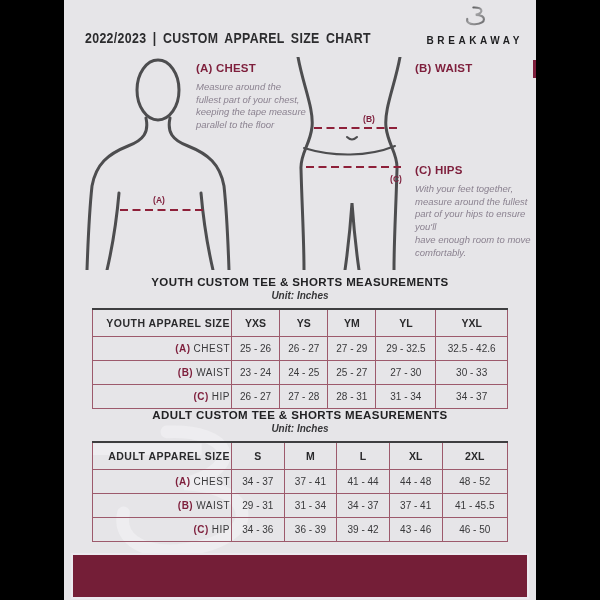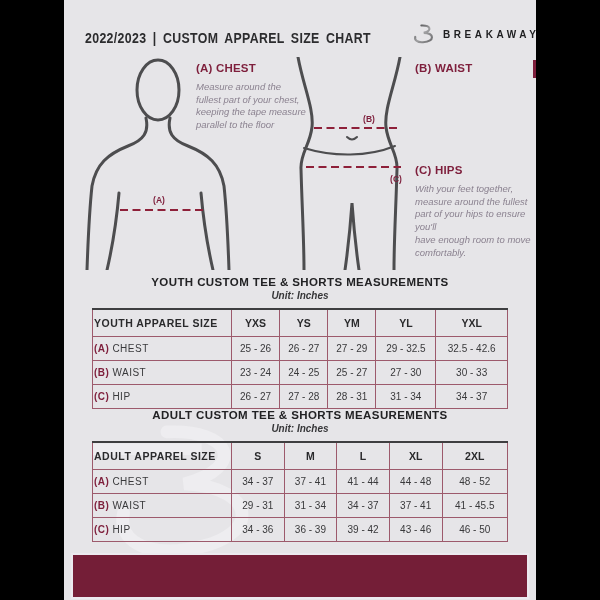--- a/index.html
+++ b/index.html
@@ -2,21 +2,21 @@
 <html><head>
 <meta charset="utf-8">
 <style>
   html,body{margin:0;padding:0;}
   body{width:600px;height:600px;background:#000;position:relative;font-family:"Liberation Sans",sans-serif;overflow:hidden;}
   .page{position:absolute;left:64px;top:0;width:472px;height:600px;background:#e6e5e8;overflow:hidden;}
 
   
   .header{position:absolute;left:21px;right:13px;top:18px;height:28px;display:flex;align-items:flex-end;justify-content:space-between;z-index:3;}
   .doc-title{font-size:14px;font-weight:bold;letter-spacing:.4px;word-spacing:3px;color:#2c2c2e;transform:scaleX(.88);transform-origin:left center;white-space:nowrap;}
-  .brand{display:flex;align-items:center;gap:7px;}
+  .brand{display:flex;align-items:center;gap:7px;flex-direction:column;}
   .brand-name{font-size:10px;font-weight:bold;letter-spacing:3.6px;color:#1e1e20;}
 
   
   .fig{position:absolute;z-index:2;}
   .fig-torso{left:20px;top:56px;}
   .fig-lower{left:224px;top:57px;}
   .diagram-label{position:absolute;width:22px;text-align:center;font-size:8.5px;font-weight:bold;color:#7e1f3c;z-index:3;}
   .lbl-a{left:84px;top:195px;}
   .lbl-b{left:294px;top:114px;}
   .lbl-c{left:321px;top:174px;}
@@ -32,21 +32,21 @@
   
   .section{position:absolute;left:28px;width:416px;z-index:2;text-align:center;}
   .section-youth{top:276px;}
   .section-adult{top:409px;}
   .section-title{font-size:11.5px;font-weight:bold;letter-spacing:.4px;color:#222224;}
   .section-unit{font-size:10px;font-style:italic;font-weight:bold;color:#363638;margin-top:2px;}
   table.size-table{width:100%;border-collapse:collapse;margin-top:7px;border-top:2.5px solid #3e3e40;background:transparent;}
   .size-table th,.size-table td{border:1.5px solid #9d5a6c;font-weight:normal;background:transparent;}
   .size-table thead th{height:24px;font-size:10.5px;font-weight:bold;color:#2a2a2c;}
   .size-table tbody td{height:21px;font-size:10px;color:#39393b;}
-  .label-col{width:136px;text-align:left;font-size:10px;letter-spacing:.5px;color:#333335;font-weight:normal;}
+  .label-col{width:136px;text-align:right;font-size:10px;letter-spacing:.5px;color:#333335;font-weight:normal;}
   .prefix{color:#7e1f3c;font-weight:bold;margin-right:3px;}
 
   
   .footer-bar{position:absolute;left:7px;right:7px;top:553px;height:46px;background:#741e37;border:2px solid #eceaef;box-sizing:border-box;z-index:4;}
   .edge-accent{position:absolute;right:0;top:60px;width:3px;height:18px;background:#7e1f3c;z-index:2;}
   .watermark{position:absolute;left:22px;top:398px;width:185px;height:195px;opacity:.5;z-index:1;}
 </style>
 </head>
 <body>
 

